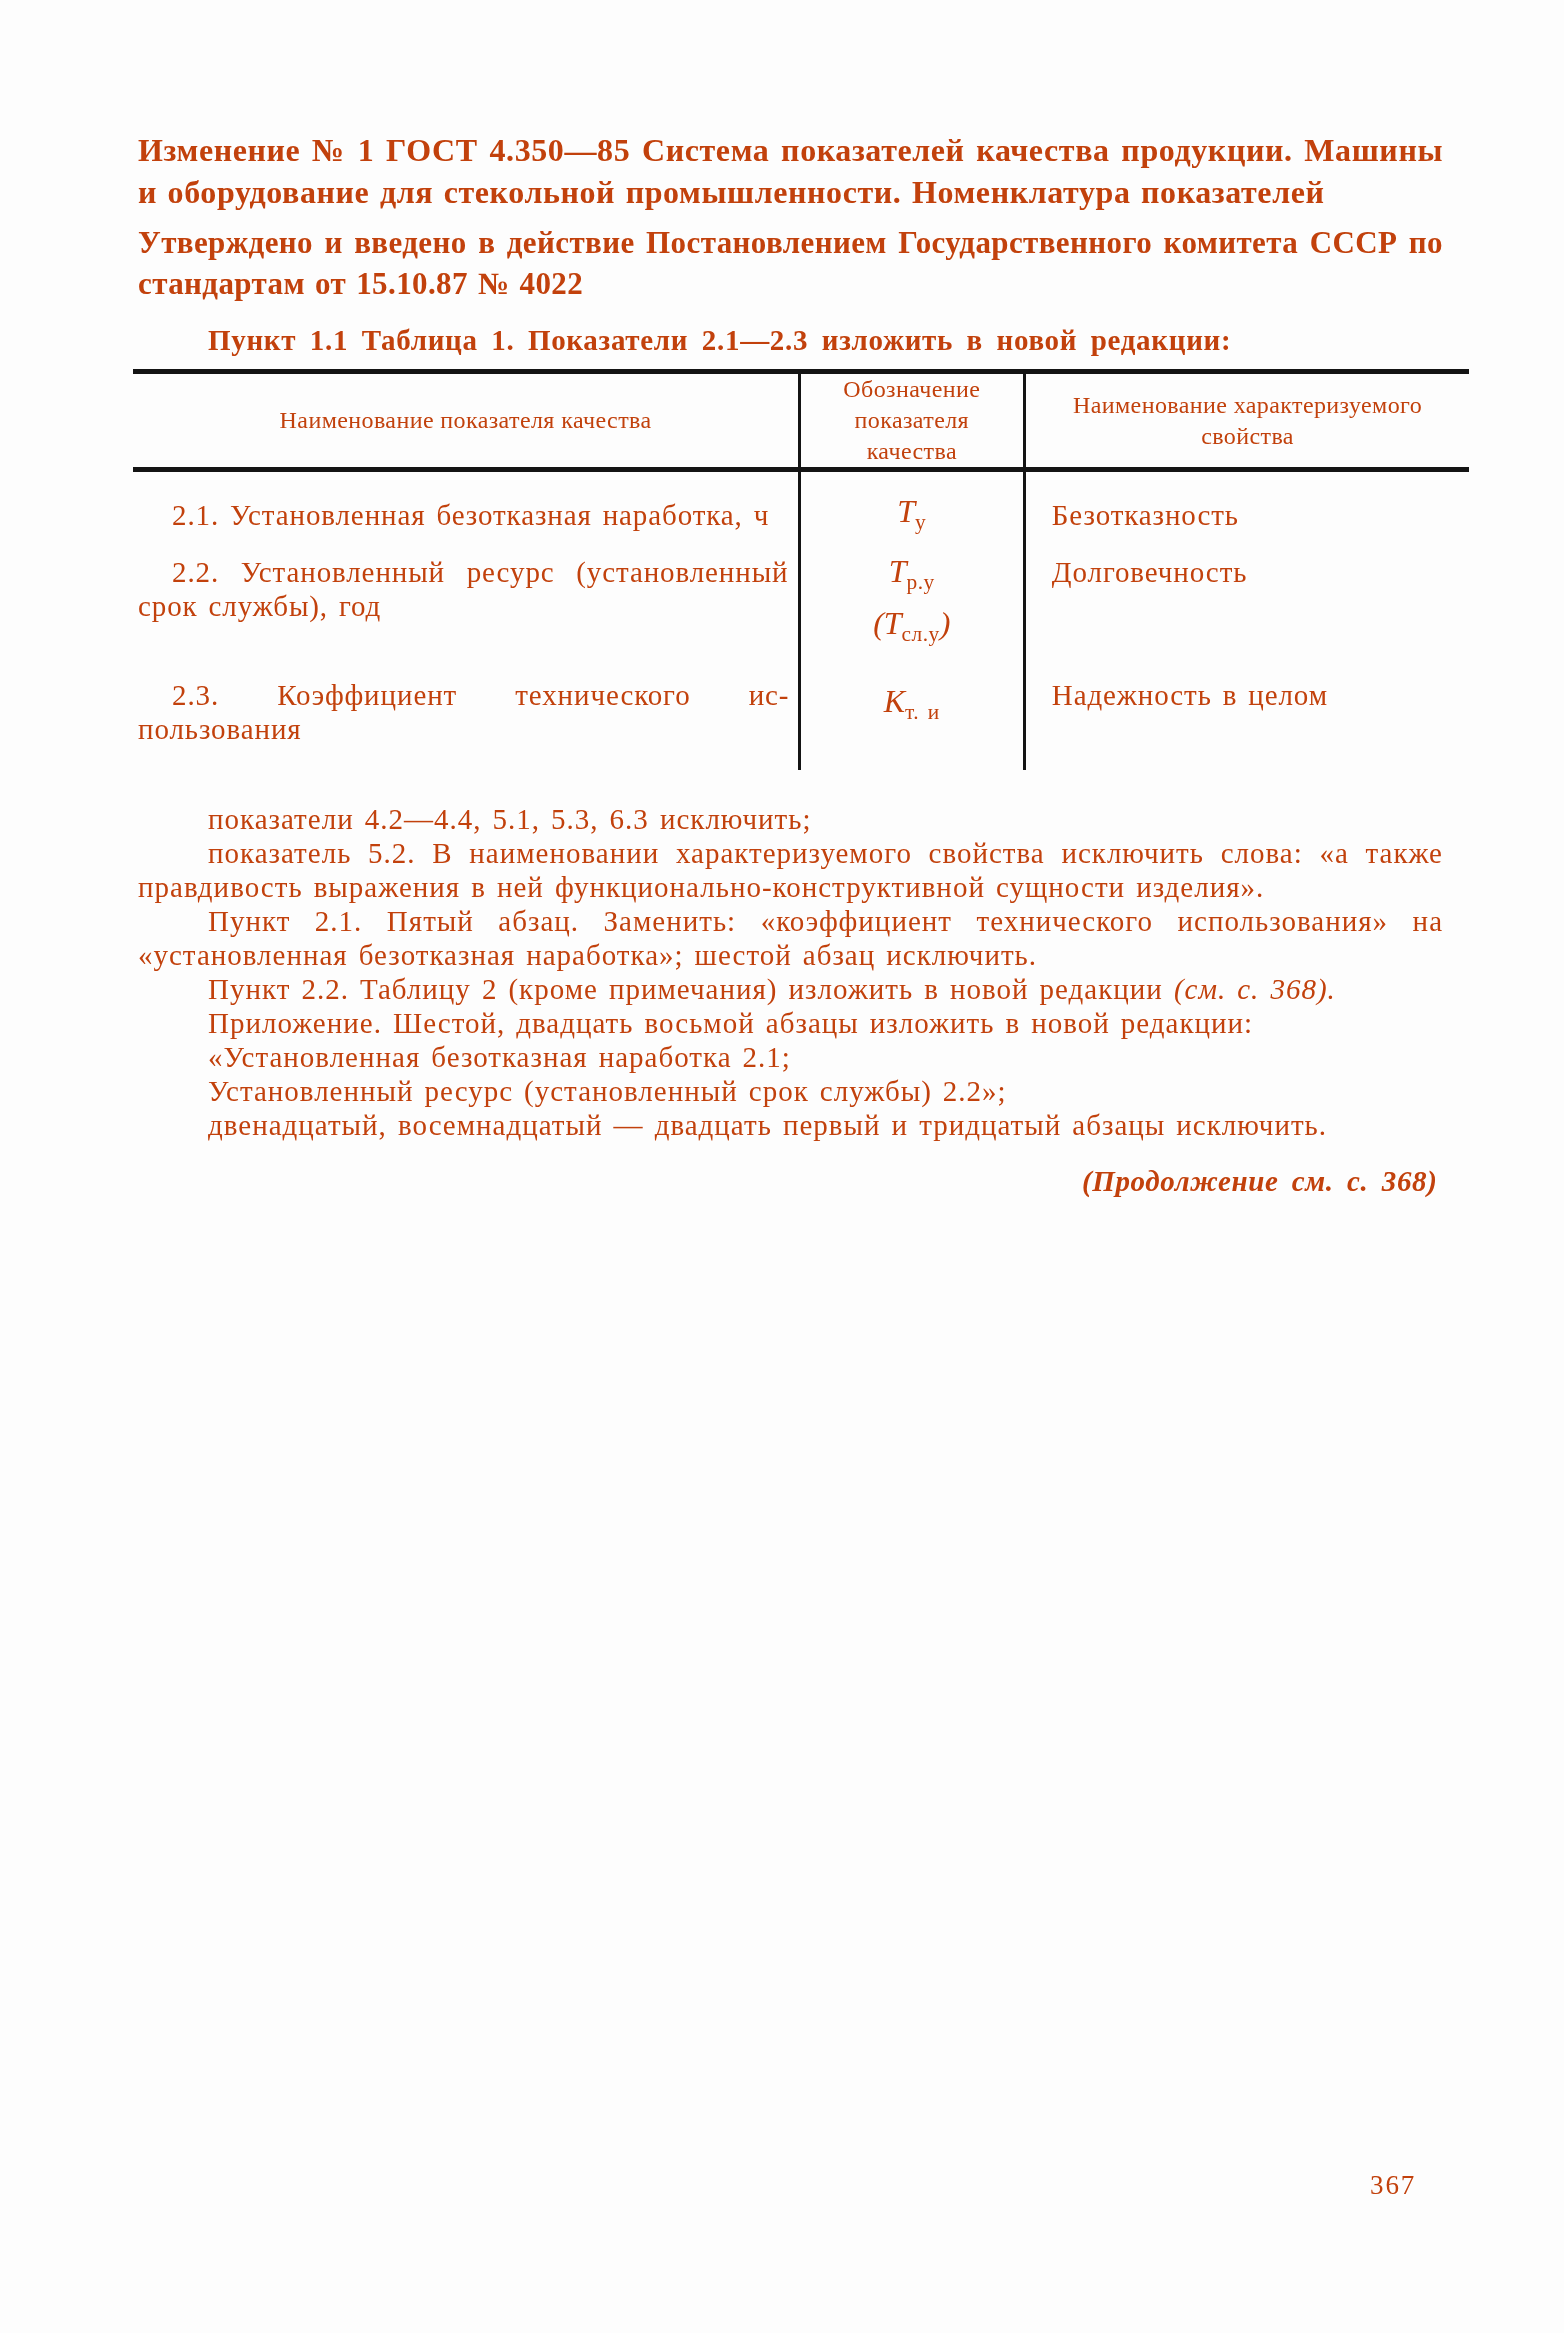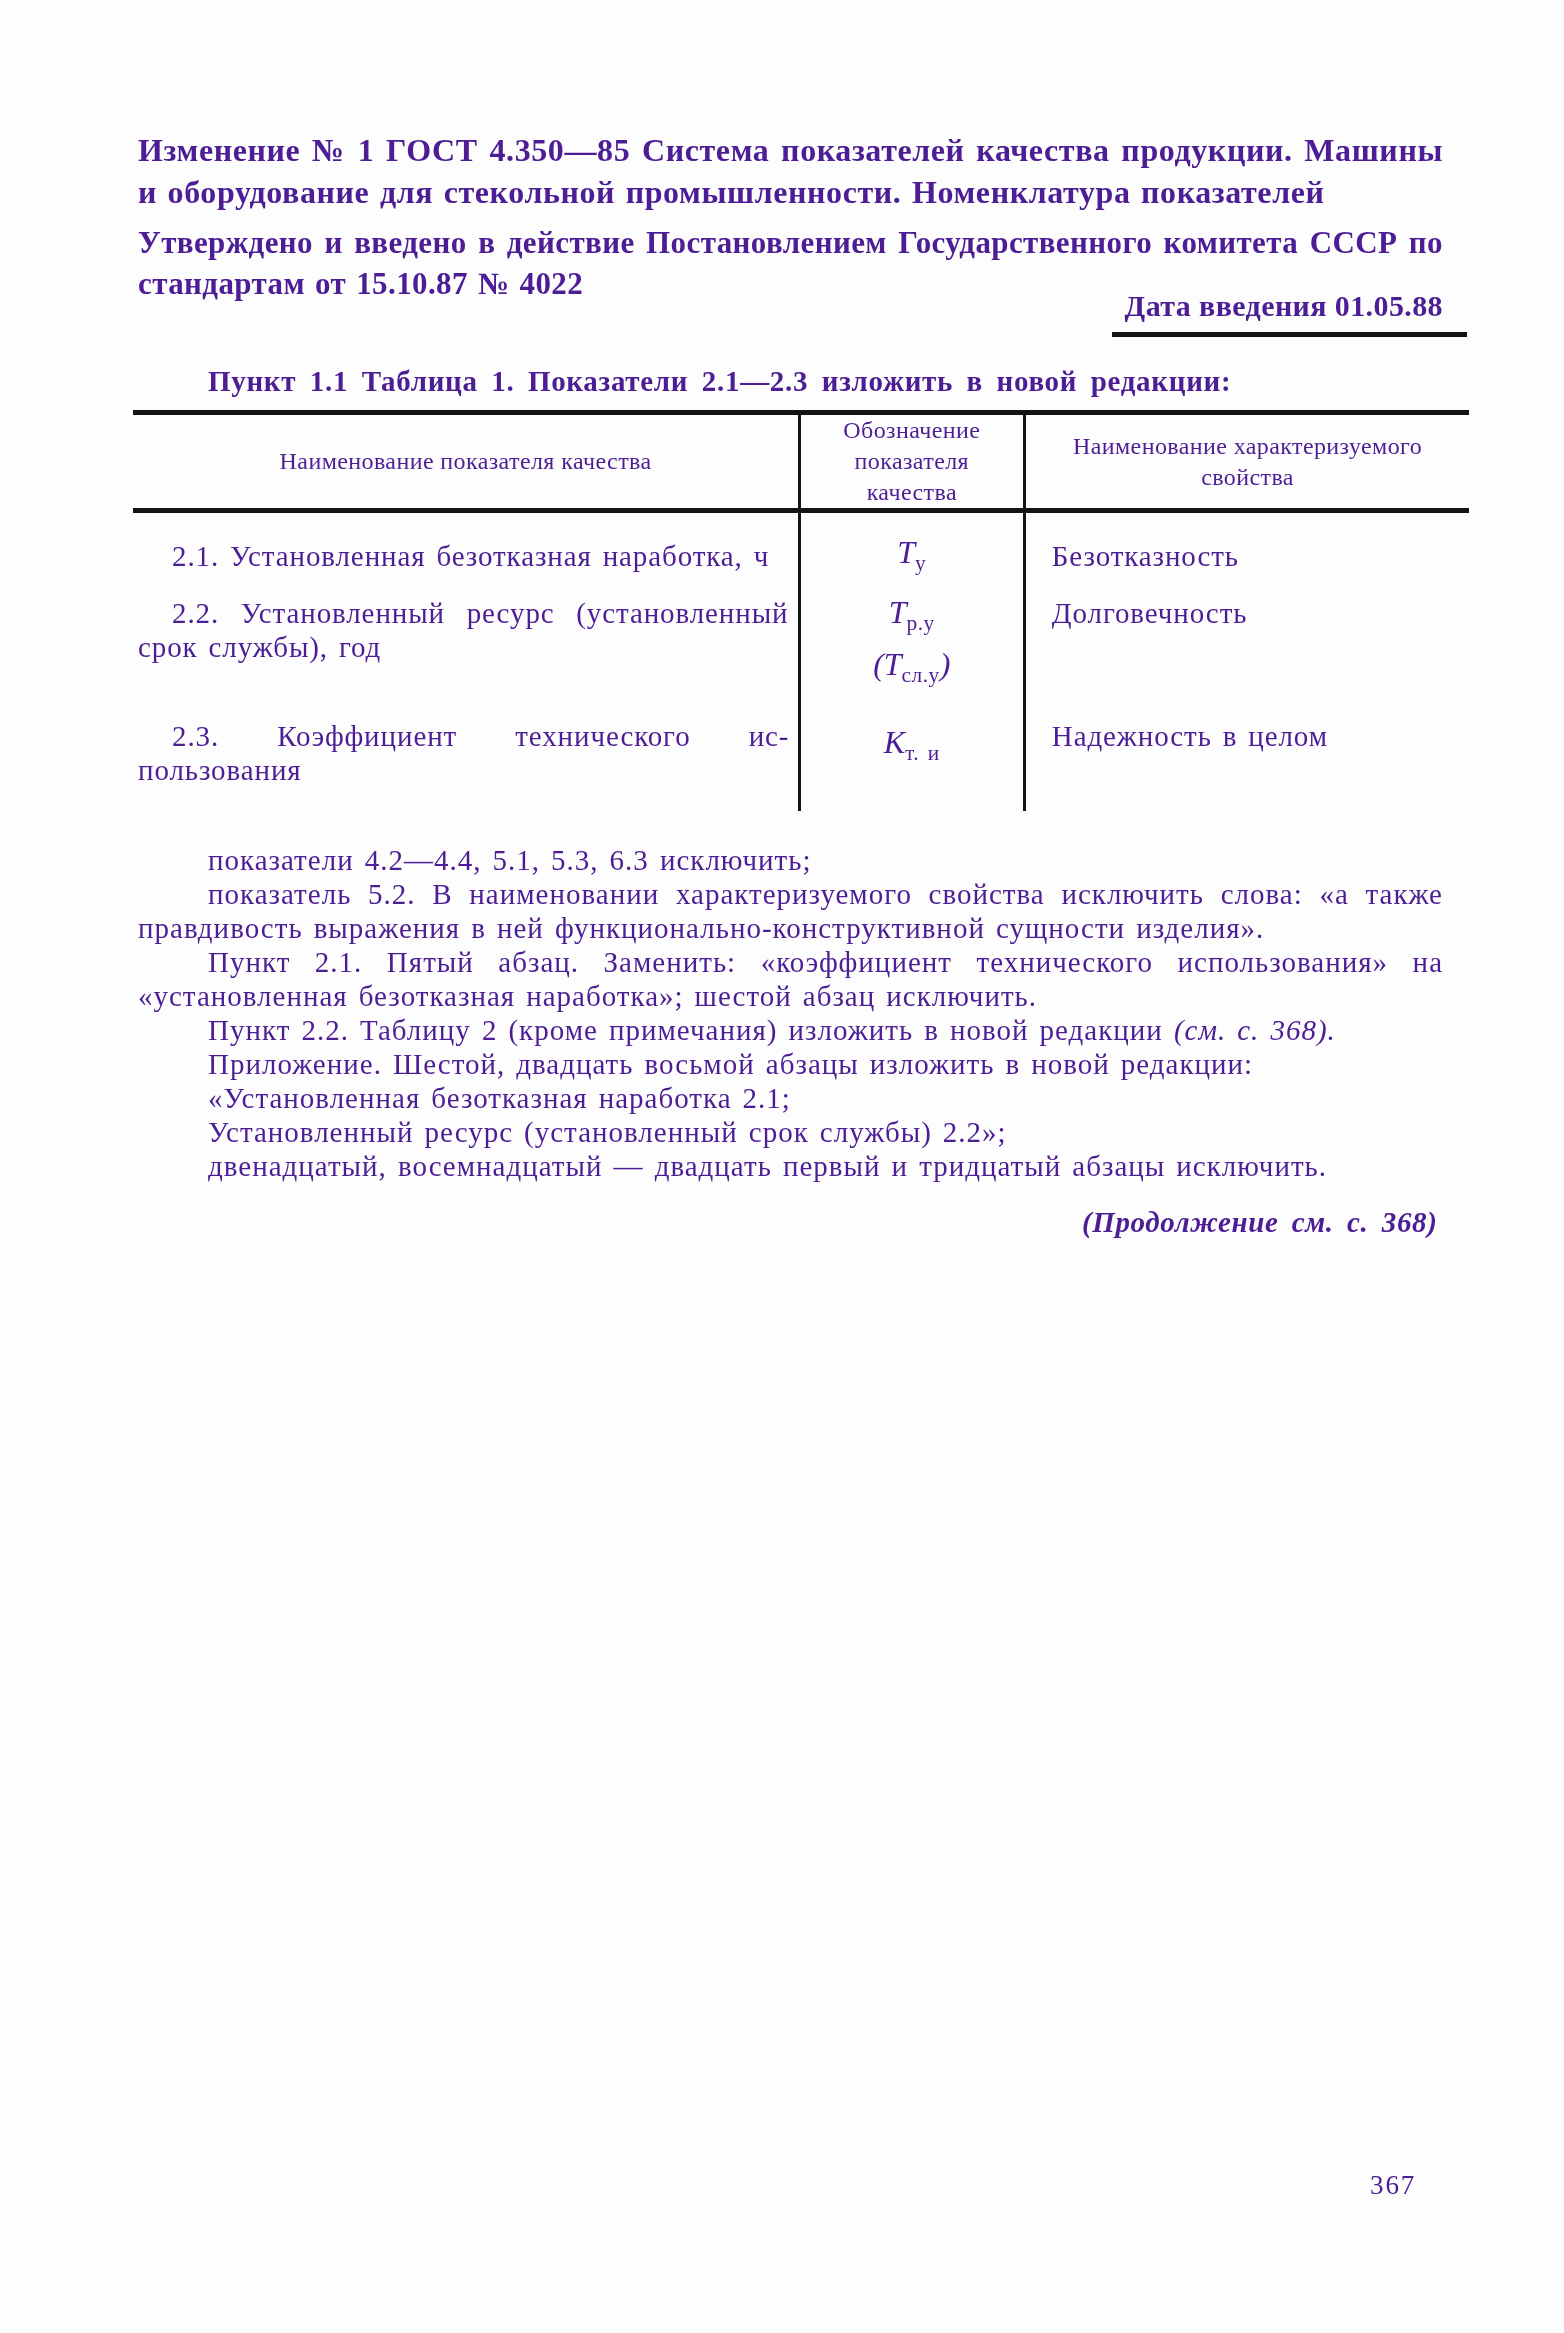--- a/index.html
+++ b/index.html
@@ -1,21 +1,21 @@
 <!DOCTYPE html>
 <html style="font-size:15px"><head>
 <meta charset="utf-8">
 <style>
   html, body { margin: 0; padding: 0; background: #ffffff; }
   .page {
     position: relative;
     width: 1564px;
     height: 2333px;
     background: #fdfdfd;
-    color: #4c1d95;
+    color: #c2410c;
     font-family: "Liberation Serif", "DejaVu Serif", serif;
     overflow: hidden;
   }
   .content { position: absolute; left: 138px; top: 0; width: 1305px; }
   p { margin: 0; }
 
   .doc-title {
     margin-top: 129px;
     font-size: 32px;
     line-height: 42px;
@@ -129,23 +129,20 @@
 </head>
 <body>
 
 <div class="page">
   <div class="content">
 
     <p class="doc-title">Изменение № 1 ГОСТ 4.350—85 Система показателей качества продукции. Ма­шины и оборудование для стекольной промышленности. Номенклатура показа­телей</p>
 
     <p class="approval">Утверждено и введено в действие Постановлением Государственного комитета СССР по стандартам от 15.10.87 № 4022</p>
 
-    <div class="date-row">
-      <span class="date">Дата введения 01.05.88</span>
-    </div>
 
     <p class="intro">Пункт 1.1 Таблица 1. Показатели 2.1—2.3 изложить в новой редакции:</p>
 
     <table class="gtable">
       <colgroup>
         <col class="col1">
           <col class="col2">
           <col class="col3">
       </colgroup>
       <thead>

